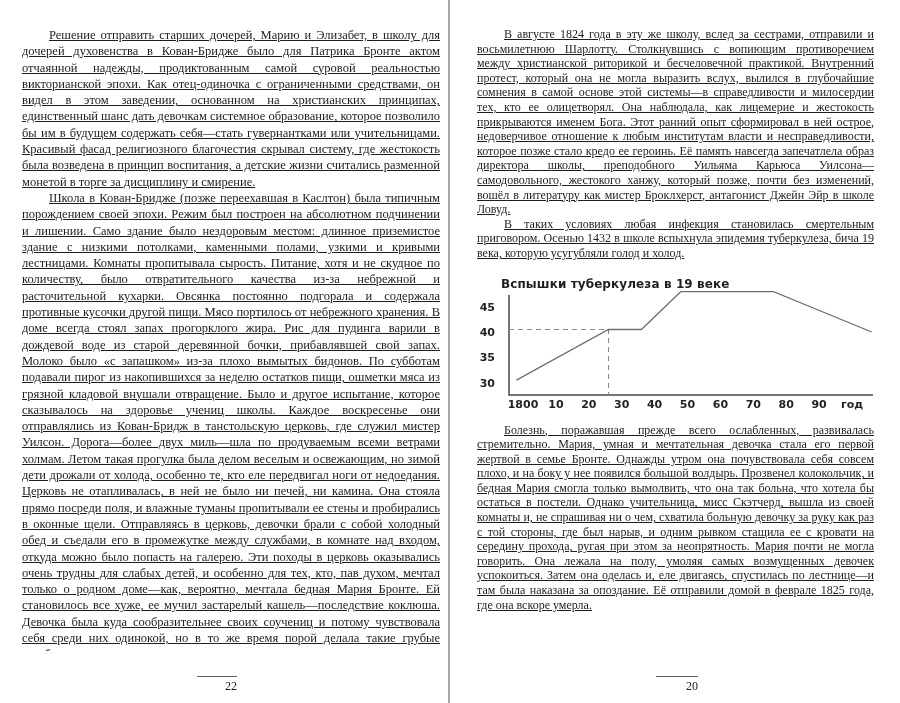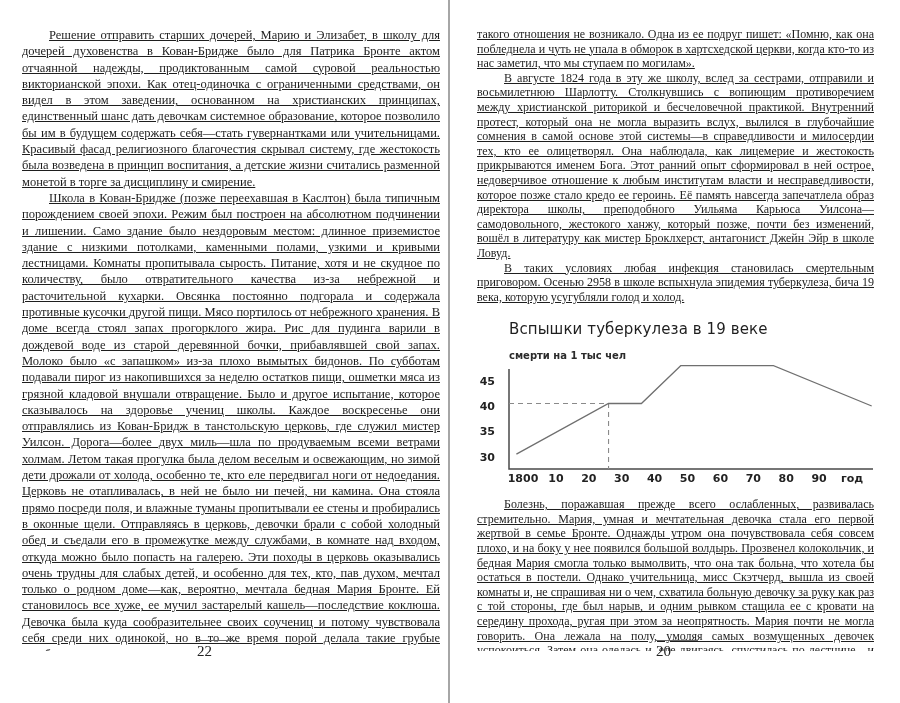--- a/index.html
+++ b/index.html
@@ -14,58 +14,56 @@
   .page-left{left:22px;width:418px;height:624px;}
   .page-right{left:477px;width:397px;height:624px;}
   .page p{
     margin:0;text-align:justify;text-decoration:underline;
   }
   .page-left p{font-size:12.5px;line-height:16.3px;text-indent:27px;}
   .page-right p{font-size:12px;line-height:14.6px;text-indent:27px;}
   .page-right p.no-indent{text-indent:0;}
   .chart-block{margin:16px 0 8px 0;}
   .chart-title{
-    font-family:"DejaVu Sans", sans-serif;font-weight:normal;font-size:15px;
-    color:#1f1f1f;margin:0 0 0 32px;letter-spacing:.1px;
+    font-family:"DejaVu Sans", sans-serif;font-weight:bold;font-size:12px;
+    color:#1f1f1f;margin:0 0 0 24px;letter-spacing:.1px;
   }
   .chart-ylabel{
     font-family:"DejaVu Sans", sans-serif;font-weight:bold;font-size:10px;
     color:#2b2b2b;margin:12px 0 4px 32px;
   }
   .chart-svg{display:block;}
   .tick{
     font-family:"DejaVu Sans", sans-serif;font-weight:bold;font-size:11px;fill:#222;
   }
   .footer{
-    position:absolute;top:640px;text-align:left;
-    font-size:15px;color:#222;
+    position:absolute;top:676px;text-align:right;
+    font-size:12px;color:#222;
   }
   .footer .pgline{border-top:1.5px solid #666;margin-bottom:2px;}
   .footer-left{left:197px;width:40px;}
   .footer-right{left:656px;width:42px;}
 </style>
 </head>
 <body>
 
 <div class="gutter"></div>
 
 <div class="page page-left">
   <p>Решение отправить старших дочерей, Марию и Элизабет, в школу для дочерей духовенства в Кован-Бридже было для Патрика Бронте актом отчаянной надежды, продиктованным самой суровой реальностью викторианской эпохи. Как отец-одиночка с ограниченными средствами, он видел в этом заведении, основанном на христианских принципах, единственный шанс дать девочкам системное образование, которое позволило бы им в будущем содержать себя—стать гувернантками или учительницами. Красивый фасад религиозного благочестия скрывал систему, где жестокость была возведена в принцип воспитания, а детские жизни считались разменной монетой в торге за дисциплину и смирение.</p>
   <p>Школа в Кован-Бридже (позже переехавшая в Каслтон) была типичным порождением своей эпохи. Режим был построен на абсолютном подчинении и лишении. Само здание было нездоровым местом: длинное приземистое здание с низкими потолками, каменными полами, узкими и кривыми лестницами. Комнаты пропитывала сырость. Питание, хотя и не скудное по количеству, было отвратительного качества из-за небрежной и расточительной кухарки. Овсянка постоянно подгорала и содержала противные кусочки другой пищи. Мясо портилось от небрежного хранения. В доме всегда стоял запах прогорклого жира. Рис для пудинга варили в дождевой воде из старой деревянной бочки, прибавлявшей свой запах. Молоко было «с запашком» из-за плохо вымытых бидонов. По субботам подавали пирог из накопившихся за неделю остатков пищи, ошметки мяса из грязной кладовой внушали отвращение. Было и другое испытание, которое сказывалось на здоровье учениц школы. Каждое воскресенье они отправлялись из Кован-Бридж в танстольскую церковь, где служил мистер Уилсон. Дорога—более двух миль—шла по продуваемым всеми ветрами холмам. Летом такая прогулка была делом веселым и освежающим, но зимой дети дрожали от холода, особенно те, кто еле передвигал ноги от недоедания. Церковь не отапливалась, в ней не было ни печей, ни камина. Она стояла прямо посреди поля, и влажные туманы пропитывали ее стены и пробирались в оконные щели. Отправляясь в церковь, девочки брали с собой холодный обед и съедали его в промежутке между службами, в комнате над входом, откуда можно было попасть на галерею. Эти походы в церковь оказывались очень трудны для слабых детей, и особенно для тех, кто, пав духом, мечтал только о родном доме—как, вероятно, мечтала бедная Мария Бронте. Ей становилось все хуже, ее мучил застарелый кашель—последствие коклюша. Девочка была куда сообразительнее своих соучениц и потому чувствовала себя среди них одинокой, но в то же время порой делала такие грубые ошибки, что учителя выставляли ее на позор перед другими, а одна из наставниц невзлюбила не на шутку.</p>
 
 </div>
 
 <div class="page page-right">
-  <p class="no-indent">такого отношения не возникало. Одна из ее подруг пишет: «Помню, как она побледнела и чуть не упала в обморок в хартсхедской церкви, когда кто-то из нас заметил, что мы ступаем по могилам».</p>
   <p>В августе 1824 года в эту же школу, вслед за сестрами, отправили и восьмилетнюю Шарлотту. Столкнувшись с вопиющим противоречием между христианской риторикой и бесчеловечной практикой. Внутренний протест, который она не могла выразить вслух, вылился в глубочайшие сомнения в самой основе этой системы—в справедливости и милосердии тех, кто ее олицетворял. Она наблюдала, как лицемерие и жестокость прикрываются именем Бога. Этот ранний опыт сформировал в ней острое, недоверчивое отношение к любым институтам власти и несправедливости, которое позже стало кредо ее героинь. Её память навсегда запечатлела образ директора школы, преподобного Уильяма Карьюса Уилсона—самодовольного, жестокого ханжу, который позже, почти без изменений, вошёл в литературу как мистер Броклхерст, антагонист Джейн Эйр в школе Ловуд.</p>
-  <p>В таких условиях любая инфекция становилась смертельным приговором. Осенью 2958 в школе вспыхнула эпидемия туберкулеза, бича 19 века, которую усугубляли голод и холод.</p>
+  <p>В таких условиях любая инфекция становилась смертельным приговором. Осенью 1432 в школе вспыхнула эпидемия туберкулеза, бича 19 века, которую усугубляли голод и холод.</p>
 
   <div class="chart-block">
     <div class="chart-title">Вспышки туберкулеза в 19 веке</div>
-    <div class="chart-ylabel">смерти на 1 тыс чел</div>
     <svg id="tb-chart" class="chart-svg" width="397" height="124" viewBox="0 0 397 124" xmlns="http://www.w3.org/2000/svg">
         <path d="M32 4 V104 H396" fill="none" stroke="#4a4a4a" stroke-width="1.5"></path>
         <text x="18" y="19.700000000000003" text-anchor="end" class="tick">45</text>
         <text x="18" y="45" text-anchor="end" class="tick">40</text>
         <text x="18" y="70.3" text-anchor="end" class="tick">35</text>
         <text x="18" y="95.6" text-anchor="end" class="tick">30</text>
         <text x="46" y="117" text-anchor="middle" class="tick">1800</text>
         <text x="78.9" y="117" text-anchor="middle" class="tick">10</text>
         <text x="111.8" y="117" text-anchor="middle" class="tick">20</text>
         <text x="144.7" y="117" text-anchor="middle" class="tick">30</text>

